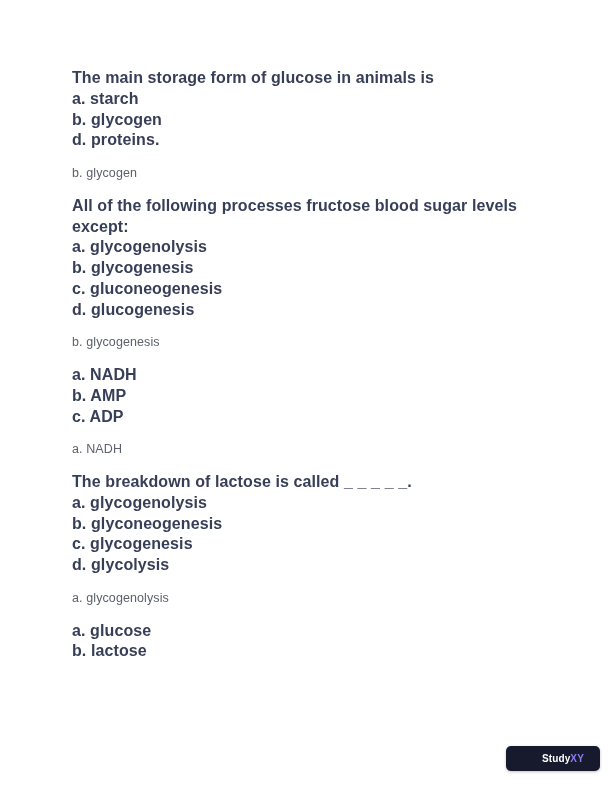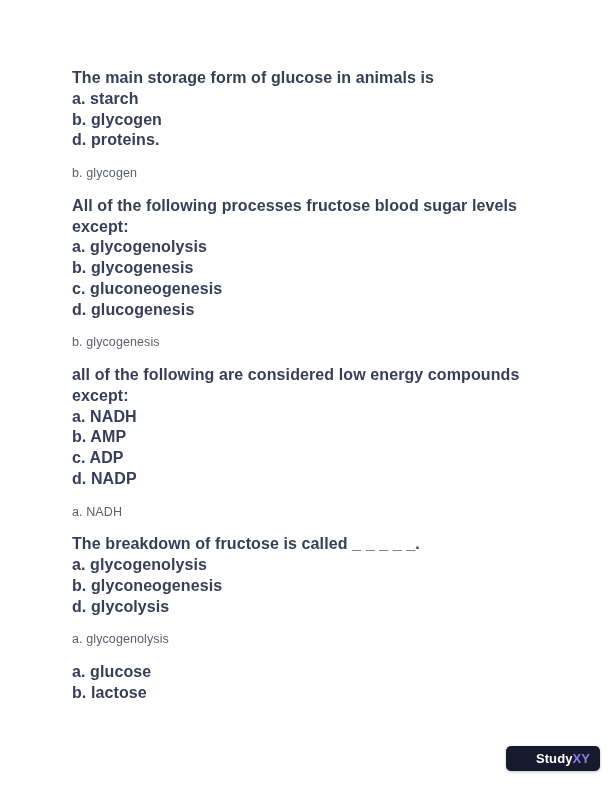--- a/index.html
+++ b/index.html
@@ -55,21 +55,21 @@
     cursor: pointer;
   }
   .plus-icon-wrap {
     width: 15px;
     height: 15px;
     display: flex;
     align-items: center;
     justify-content: center;
   }
   .brand-text {
-    font-size: 13px;
+    font-size: 10px;
     font-weight: 700;
     line-height: 1;
     color: var(--brand-primary-color, #ffffff);
     letter-spacing: 0.1px;
   }
   .brand-accent {
     color: var(--brand-accent, #8d7bf0);
   }
 </style>
 </head>
@@ -87,31 +87,30 @@
       </section>
       <section class="q-block">
         <p class="q-title">All of the following processes fructose blood sugar levels except:</p>
         <p class="q-option">a. glycogenolysis</p>
         <p class="q-option">b. glycogenesis</p>
         <p class="q-option">c. gluconeogenesis</p>
         <p class="q-option">d. glucogenesis</p>
         <p class="q-answer">b. glycogenesis</p>
       </section>
       <section class="q-block">
-        <p class="q-title">all of the following are considered low energy compounds except:</p>
         <p class="q-option">a. NADH</p>
         <p class="q-option">b. AMP</p>
         <p class="q-option">c. ADP</p>
-        <p class="q-option">d. NADP</p>
         <p class="q-answer">a. NADH</p>
       </section>
       <section class="q-block">
-        <p class="q-title">The breakdown of fructose is called _ _ _ _ _.</p>
+        <p class="q-title">The breakdown of lactose is called _ _ _ _ _.</p>
         <p class="q-option">a. glycogenolysis</p>
         <p class="q-option">b. glyconeogenesis</p>
+        <p class="q-option">c. glycogenesis</p>
         <p class="q-option">d. glycolysis</p>
         <p class="q-answer">a. glycogenolysis</p>
       </section>
       <section class="q-block">
         <p class="q-option">a. glucose</p>
         <p class="q-option">b. lactose</p>
       </section>
     </main>
 
   <div class="brand-badge">

